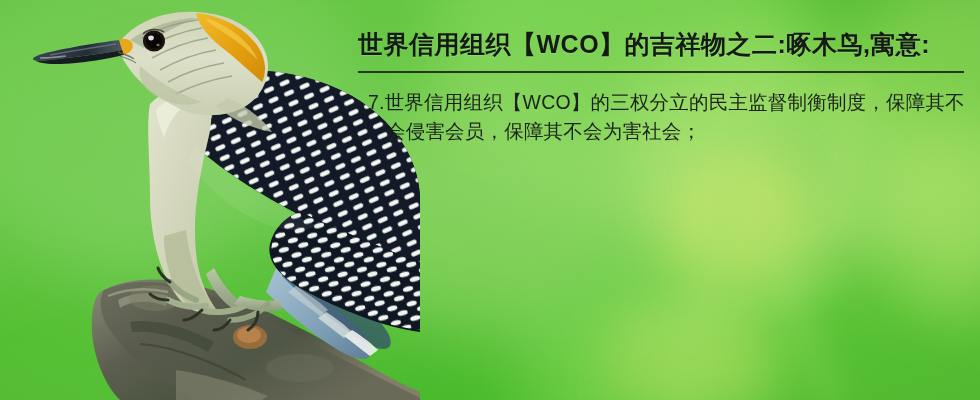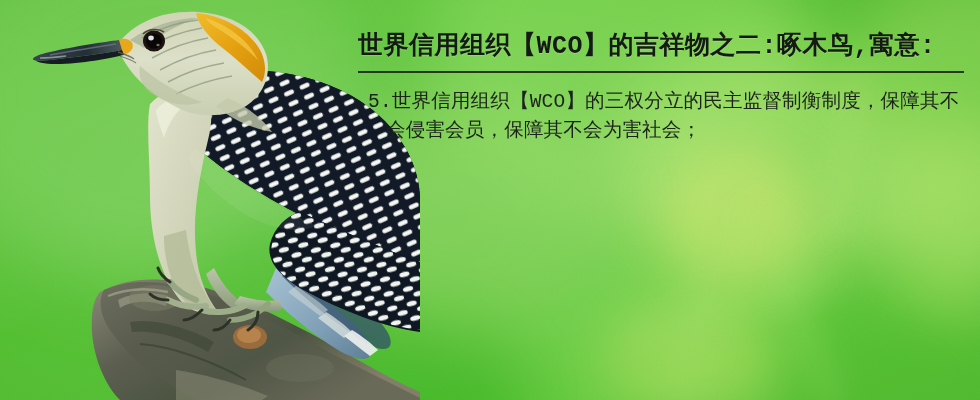--- a/index.html
+++ b/index.html
@@ -4,21 +4,21 @@
 <title>WCO Banner</title>
 <style>
   html,body{margin:0;padding:0;background:#fff;}
   *{box-sizing:border-box;}
 
   .banner{
     position:relative;
     width:980px;
     height:400px;
     overflow:hidden;
-    font-family:Liberation Mono, monospace;
+    font-family:Liberation Sans, sans-serif;
     background:#737373;
   }
 
   
   .bg{position:absolute;inset:0;overflow:hidden;}
   .bg-base{
     position:absolute;inset:0;
     background:
       linear-gradient(160deg,#66c445 0%,#63c640 18%,#55bf33 45%,#58c23a 70%,#52bd34 100%);
   }
@@ -327,17 +327,17 @@
     </svg>
   </div>
 
   <div class="content">
 
     <h1 class="title">世界信用组织【WCO】的吉祥物之二:啄木鸟,寓意:</h1>
 
     <div class="rule"></div>
 
     <ul class="body-list">
-      <li class="body-item">5.世界信用组织【WCO】的三权分立的民主监督制衡制度，保障其不会侵害会员，保障其不会为害社会；</li>
+      <li class="body-item">7.世界信用组织【WCO】的三权分立的民主监督制衡制度，保障其不会侵害会员，保障其不会为害社会；</li>
     </ul>
 
   </div>
 </div>
 
 </body></html>

